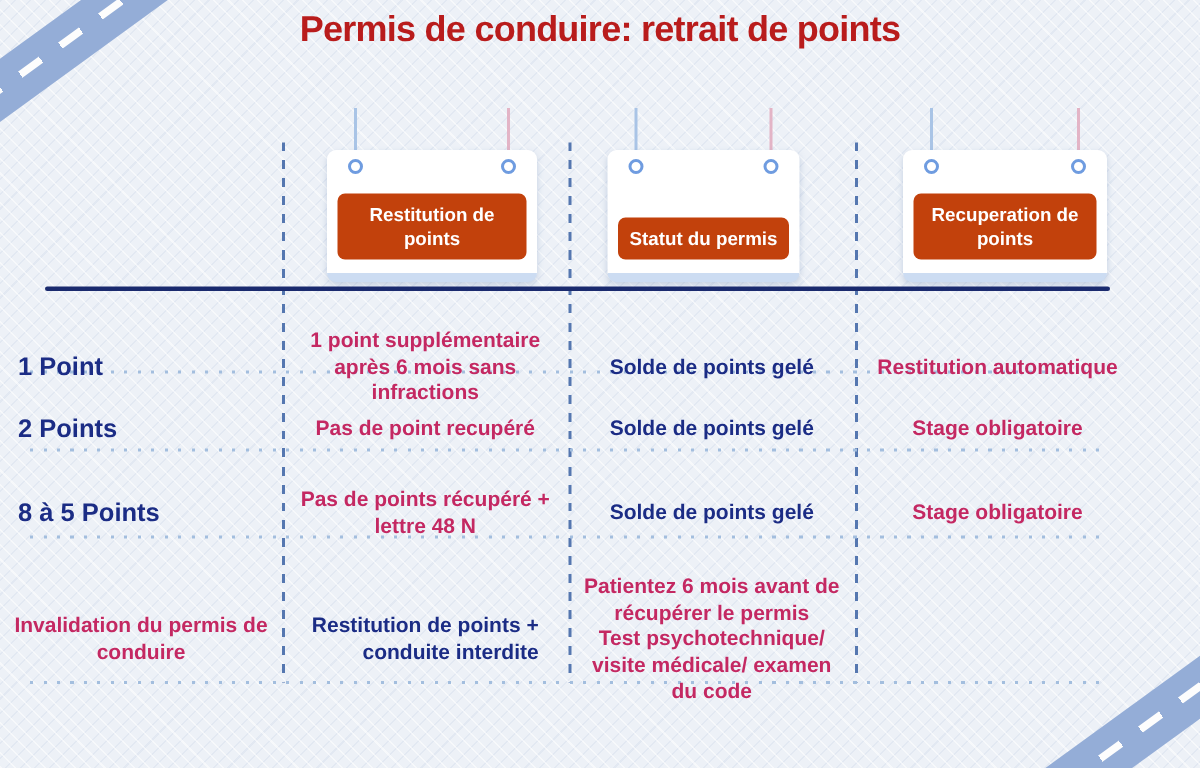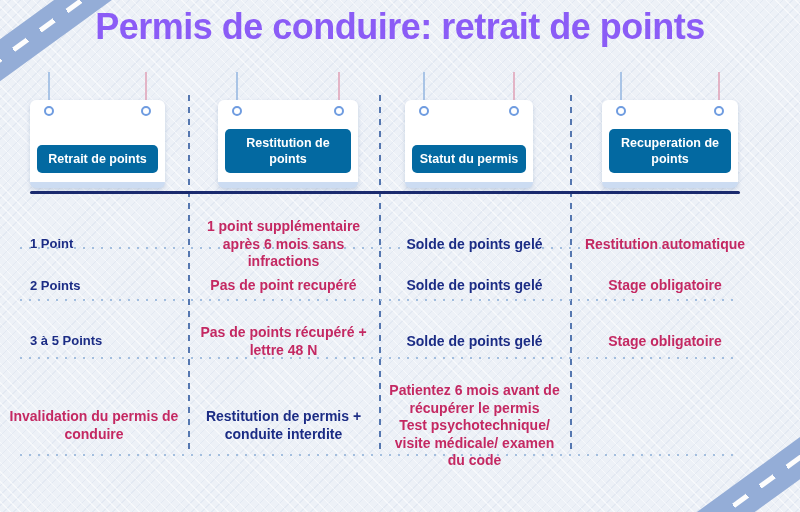--- a/index.html
+++ b/index.html
@@ -15,34 +15,34 @@
 
   
   .road{position:absolute;height:34px;background:#94add7;}
   .road .dashes{position:absolute;left:0;right:0;top:14px;height:5px;
     background:repeating-linear-gradient(90deg,#fdfdfd 0 17px,transparent 17px 33px);}
   .road.tl{width:270px;left:-92px;top:12px;transform:rotate(-36deg);}
   .road.br{width:270px;left:628px;top:468px;transform:rotate(-36deg);}
 
   
   .title{position:absolute;top:6px;left:0;width:100%;text-align:center;
-    color:#8b5cf6;font-size:36px;font-weight:bold;letter-spacing:-.5px;}
+    color:#b91c1c;font-size:24px;font-weight:bold;letter-spacing:-.5px;}
 
   
   .sign{position:absolute;top:72px;height:116px;}
   .string{position:absolute;top:0;width:2px;height:30px;}
   .string.l{left:18px;background:#a9c4e6;}
   .string.r{right:18px;background:#e3b4c6;}
   .card{position:absolute;top:28px;left:0;right:0;height:82px;background:#ffffff;
     border-radius:6px;border-bottom:6px solid #ccdcf2;
     box-shadow:0 2px 4px rgba(120,145,185,.35);}
   .ring{position:absolute;top:6px;width:6px;height:6px;border:2px solid #6f9ce0;
     border-radius:50%;background:#fff;}
   .ring.l{left:14px;} .ring.r{right:14px;}
-  .band{position:absolute;left:7px;right:7px;bottom:9px;background:#0369a1;
+  .band{position:absolute;left:7px;right:7px;bottom:9px;background:#c2410c;
     border-radius:5px;color:#ffffff;font-weight:bold;font-size:12.5px;line-height:1.3;
     text-align:center;padding:6px 2px;white-space:pre-line;}
   .s1{left:30px;width:135px;} .s2{left:218px;width:140px;}
   .s3{left:405px;width:128px;} .s4{left:602px;width:136px;}
 
   
   .vdash{position:absolute;top:95px;height:360px;width:2px;
     background:repeating-linear-gradient(180deg,#5577b0 0 6px,transparent 6px 12px);}
   .vd1{left:188px;} .vd2{left:379px;} .vd3{left:570px;}
   .navyline{position:absolute;left:30px;top:191px;width:710px;height:3px;
@@ -50,46 +50,37 @@
   .hdots{position:absolute;left:20px;width:720px;height:2px;
     background:repeating-linear-gradient(90deg,#a3bede 0 2px,transparent 2px 9px);}
   .hd1{top:247px;} .hd2{top:299px;} .hd3{top:357px;} .hd4{top:454px;}
 
   
   .rows{position:absolute;left:0;top:194px;width:760px;}
   .row{display:grid;grid-template-columns:188px 191px 191px 190px;}
   .r1{height:54px;} .r2{height:52px;} .r3{height:58px;} .r4{height:97px;}
   .cell{display:flex;align-items:center;justify-content:center;text-align:center;
     font-size:14px;font-weight:bold;line-height:1.25;white-space:pre-line;padding:0 3px;margin-top:24px;}
-  .cell.first{justify-content:flex-start;text-align:left;padding-left:30px;font-size:13px;}
-  .navy{color:#1b2c85;} .pink{color:#c42862;}
+  .cell.first{justify-content:flex-start;text-align:left;padding-left:12px;font-size:17px;}
+  .navy{color:#1b2c85;text-align:right;} .pink{color:#c42862;}
 </style>
 </head>
 <body>
 
 <div class="canvas">
 
   <div class="road tl">
     <div class="dashes"></div>
   </div>
   <div class="road br">
     <div class="dashes"></div>
   </div>
 
   <div class="title">Permis de conduire: retrait de points</div>
 
-  <div class="sign s1">
-    <div class="string l"></div>
-    <div class="string r"></div>
-    <div class="card">
-      <div class="ring l"></div>
-      <div class="ring r"></div>
-      <div class="band">Retrait de points</div>
-    </div>
-  </div>
   <div class="sign s2">
     <div class="string l"></div>
     <div class="string r"></div>
     <div class="card">
       <div class="ring l"></div>
       <div class="ring r"></div>
       <div class="band">Restitution de
 points</div>
     </div>
   </div>
@@ -131,30 +122,30 @@
       <div class="cell navy">Solde de points gelé</div>
       <div class="cell pink">Restitution automatique</div>
     </div>
     <div class="row r2">
       <div class="cell first navy">2 Points</div>
       <div class="cell pink">Pas de point recupéré</div>
       <div class="cell navy">Solde de points gelé</div>
       <div class="cell pink">Stage obligatoire</div>
     </div>
     <div class="row r3">
-      <div class="cell first navy">3 à 5 Points</div>
+      <div class="cell first navy">8 à 5 Points</div>
       <div class="cell pink">Pas de points récupéré +
 lettre 48 N</div>
       <div class="cell navy">Solde de points gelé</div>
       <div class="cell pink">Stage obligatoire</div>
     </div>
     <div class="row r4">
       <div class="cell pink">Invalidation du permis de
 conduire</div>
-      <div class="cell navy">Restitution de permis +
+      <div class="cell navy">Restitution de points +
 conduite interdite</div>
       <div class="cell pink">Patientez 6 mois avant de
 récupérer le permis
 Test psychotechnique/
 visite médicale/ examen
 du code</div>
     </div>
   </div>
 
 </div>

